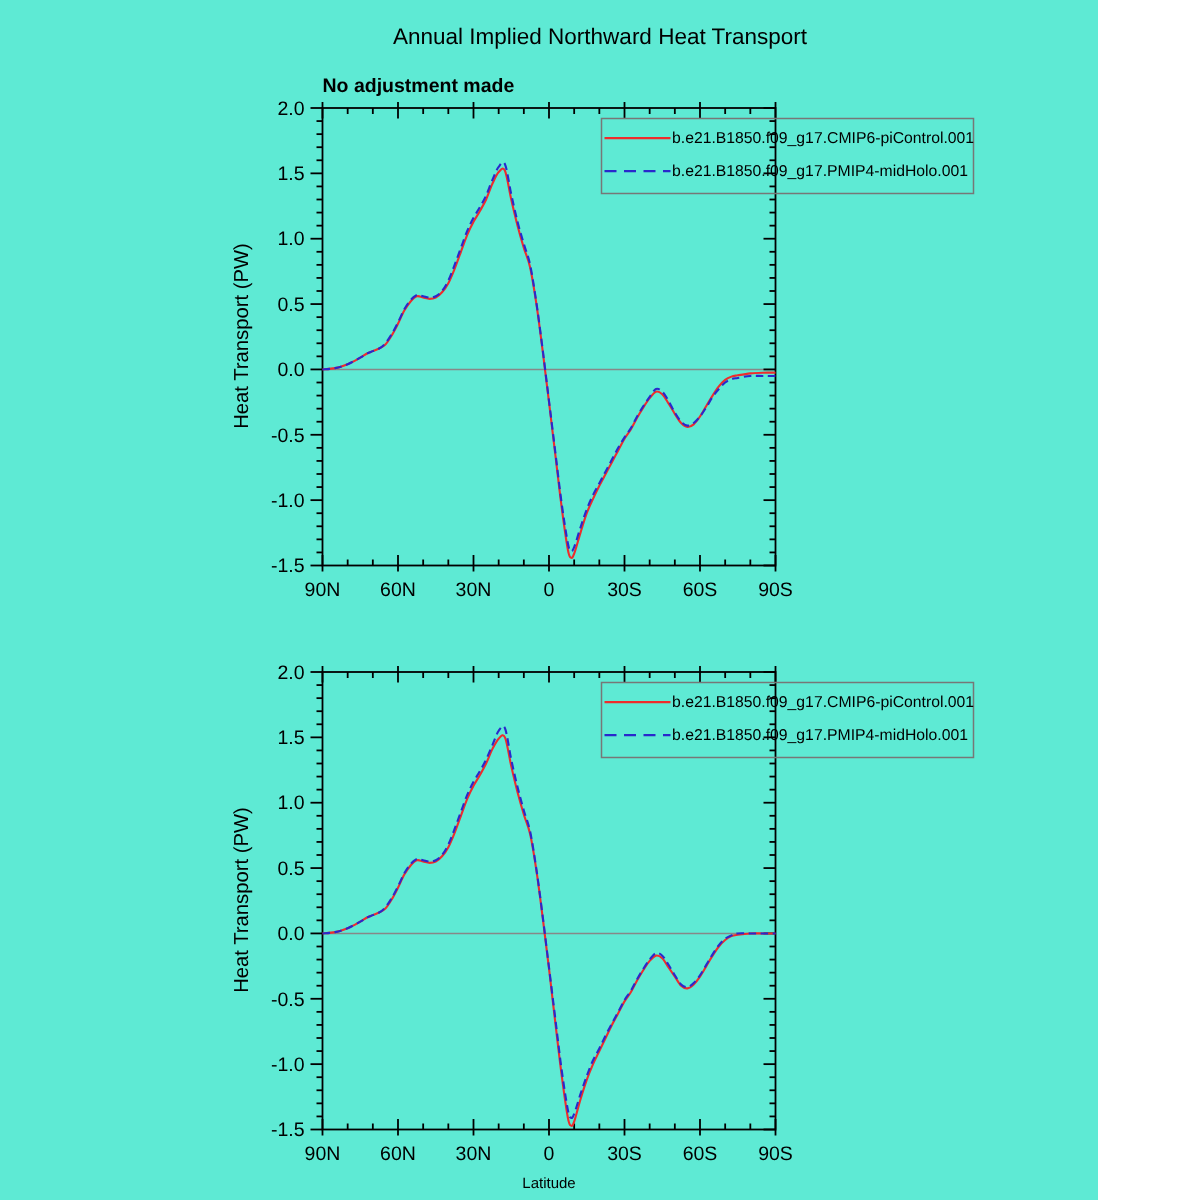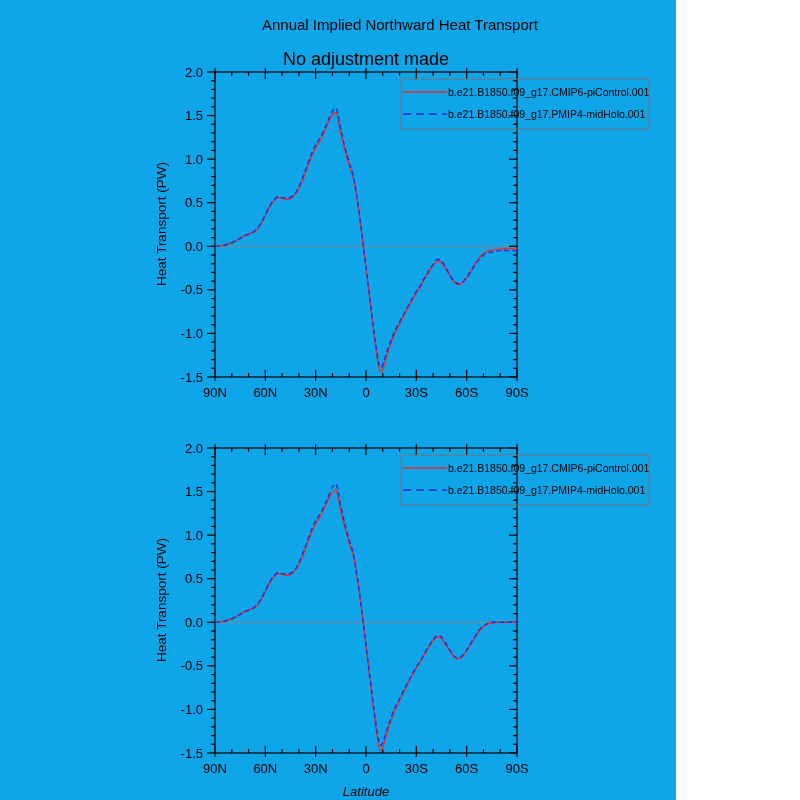--- a/index.html
+++ b/index.html
@@ -1,39 +1,39 @@
 <!DOCTYPE html>
 <html><head>
 <meta charset="utf-8">
 <style>
   html,body { margin:0; padding:0; background:#ffffff; }
   .fig {
-    position:relative; width:676px; height:800px; background:#0ea5e9;
+    position:relative; width:732px; height:800px; background:#5eead4;
     font-family:"Liberation Sans", sans-serif; color:#000; overflow:hidden;
   }
   .fig svg { position:absolute; left:0; top:0; }
   .main-title {
     position:absolute; left:0; top:16px; width:800px; text-align:center;
     font-size:15px; white-space:nowrap;
   }
   .panel-title {
-    position:absolute; left:215px; width:302px; text-align:center;
-    font-size:18px; white-space:nowrap;
+    position:absolute; left:215px; width:302px; 
+    font-size:13px; white-space:nowrap;font-weight:bold;
   }
   .t1 { top:49px; }
   .t2 { top:428px; }
   .ylab {
     position:absolute; left:161px; white-space:nowrap; font-size:13.5px;
     transform:translate(-50%,-50%) rotate(-90deg);
   }
   .y1 { top:224px; }
   .y2 { top:600px; }
   .xlab {
     position:absolute; left:215px; width:302px; text-align:center;
-    top:784px; font-size:13px; white-space:nowrap;font-style:italic;
+    top:784px; font-size:10px; white-space:nowrap;
   }
   svg text { font-family:"Liberation Sans", sans-serif; fill:#000; }
   svg .tick-label { font-size:13px; }
   svg .legend-text { font-size:10.5px; }
 </style>
 </head>
 <body>
 
 <div class="fig">
   <div class="main-title">Annual Implied Northward Heat Transport</div>

